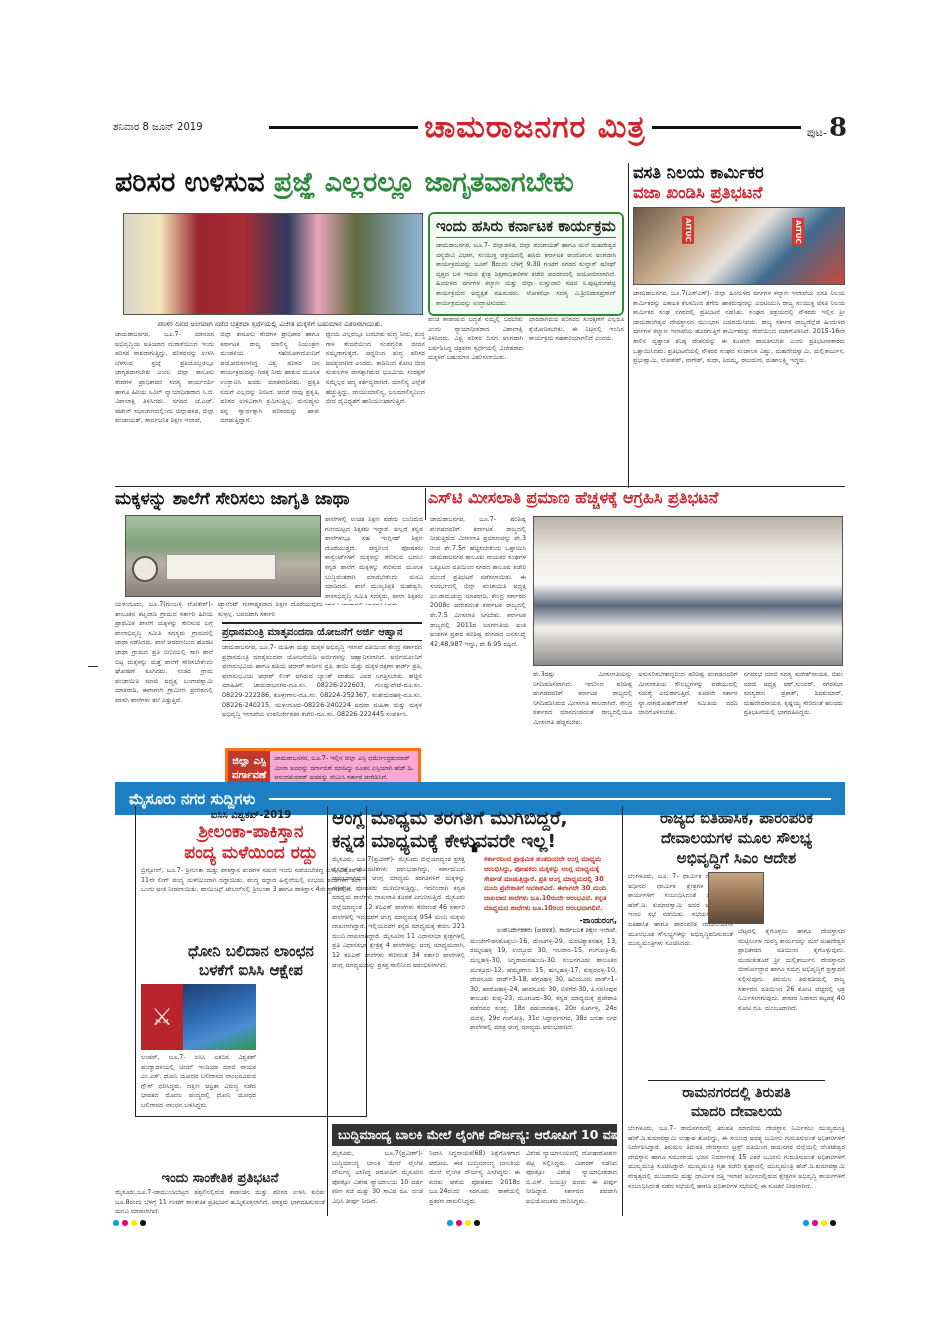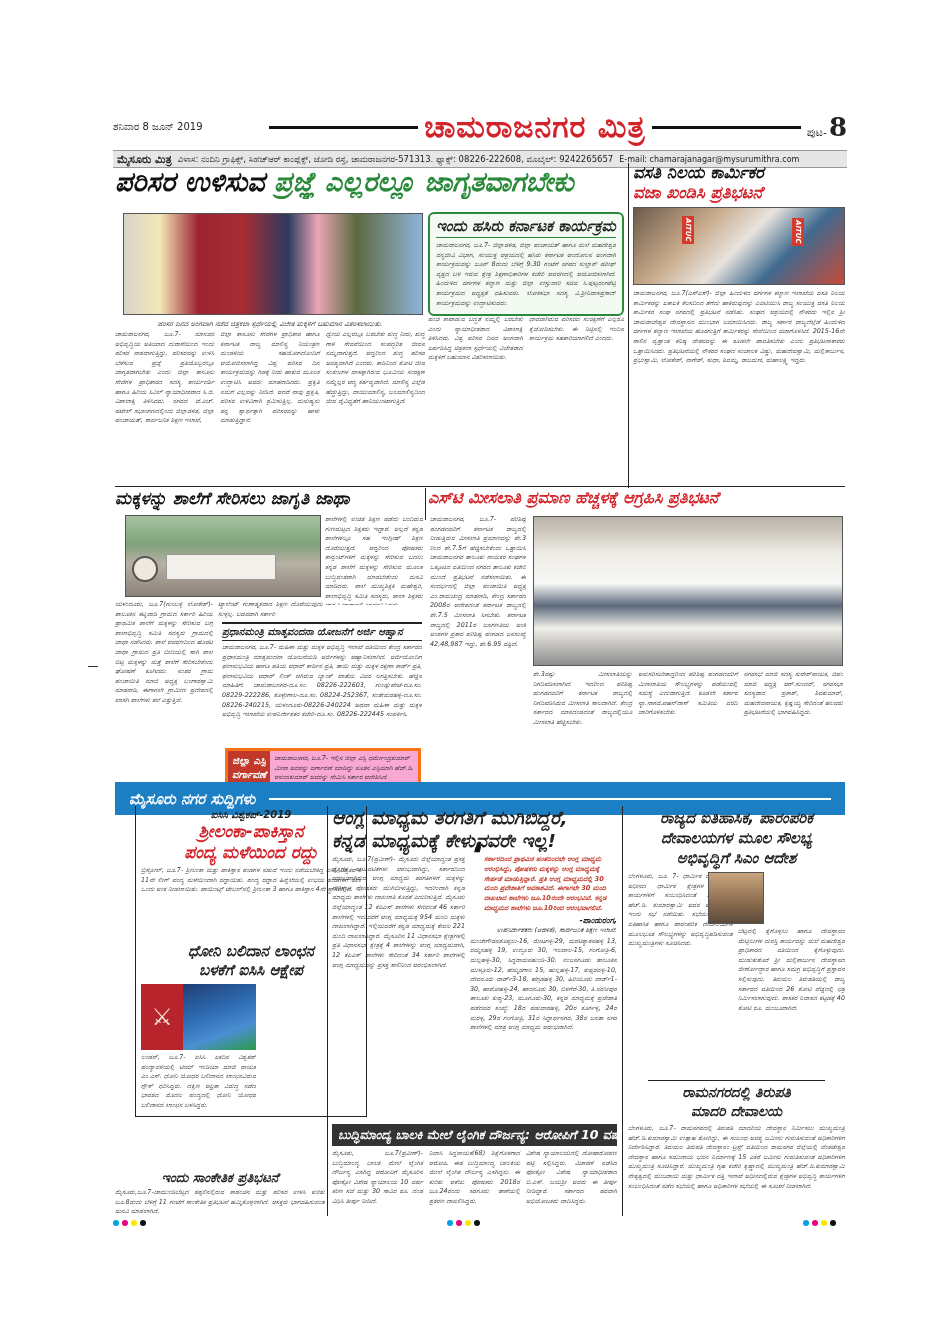--- a/index.html
+++ b/index.html
@@ -10,21 +10,21 @@
   .masthead .rule { flex: 1; height: 3px; background: #111; margin: 0 6px; }
   .masthead .title { color: #d2232a; font-size: 30px; font-weight: bold; font-family: "DejaVu Serif", serif; letter-spacing: 1px; }
   .masthead .pg { font-size: 11px; display: flex; align-items: baseline; }
   .masthead .pg b { font-size: 26px; font-family: "DejaVu Serif", serif; margin-left: 2px; }
   .infobar { margin-top: 4px; background: #e6e6e6; border-top: 1px solid #999; border-bottom: 1px solid #999; height: 18px; display: flex; align-items: center; padding: 0 4px; font-size: 8.5px; white-space: nowrap; overflow: hidden; }
   .infobar .brand { font-weight: bold; font-size: 11px; margin-right: 6px; }
   .headline-big { font-size: 27px; font-weight: bold; line-height: 34px; white-space: nowrap; overflow: hidden; }
   .green { color: #2a8a3a; }
   .red { color: #d2232a; }
   .blk { color: #111; }
-  .sec { position: absolute; font-style: italic; }
+  .sec { position: absolute; }
   .photo { background: linear-gradient(135deg,#8a6f5a,#c9b9a3 40%,#6e8aa8 70%,#d7d0c5); border: 1px solid #555; }
   .caption { font-size: 7px; text-align: center; margin-top: 2px; color: #222; }
   .body-text { font-size: 6.4px; line-height: 9.6px; color: #333; text-align: justify; }
   .cols { display: flex; gap: 6px; }
   .cols > div { flex: 1; }
   .vline { position: absolute; width: 1px; background: #222; }
   .hline { position: absolute; height: 1px; background: #222; }
   .box-green { border: 2px solid #2a8a3a; border-radius: 6px; padding: 3px 6px; background: #f3faf2; }
   .box-green h3 { font-size: 15px; color: #222; border-bottom: 1px solid #2a8a3a; padding-bottom: 2px; margin-bottom: 3px; }
   .blue-band { background: #1c7fc4; height: 33px; color: #fff; font-size: 15px; font-weight: bold; display: flex; align-items: center; padding-left: 14px; }
@@ -51,25 +51,20 @@
     <span class="date">ಶನಿವಾರ 8 ಜೂನ್ 2019</span>
     <span class="rule"></span>
     <span class="title">ಚಾಮರಾಜನಗರ ಮಿತ್ರ</span>
     <span class="rule"></span>
     <span class="pg">
       <span>ಪುಟ-</span>
       <b>8</b>
     </span>
   </div>
 
-  <div class="infobar">
-    <span class="brand">ಮೈಸೂರು ಮಿತ್ರ</span>
-    <span>ವಿಳಾಸ: ನಂದಿನಿ ಗ್ರಾಫಿಕ್ಸ್, ಸಿಹೆಚ್‌ಆರ್ ಕಾಂಪ್ಲೆಕ್ಸ್, ಜೋಡಿ ರಸ್ತೆ, ಚಾಮರಾಜನಗರ-571313. ಫ್ಯಾಕ್ಸ್: 08226-222608, ಮೊಬೈಲ್: 9242265657</span>
-    <span style="margin-left:6px;font-size:8px;">E-mail: chamarajanagar@mysurumithra.com</span>
-  </div>
 </div>
 
 <div class="sec" style="left:115px; top:165px; width:512px;">
   <div class="headline-big">
     <span class="blk">ಪರಿಸರ ಉಳಿಸುವ</span>
     <span class="green">ಪ್ರಜ್ಞೆ ಎಲ್ಲರಲ್ಲೂ ಜಾಗೃತವಾಗಬೇಕು</span>
   </div>
 </div>
 <div class="vline" style="left:628px; top:163px; height:325px;"></div>
 

